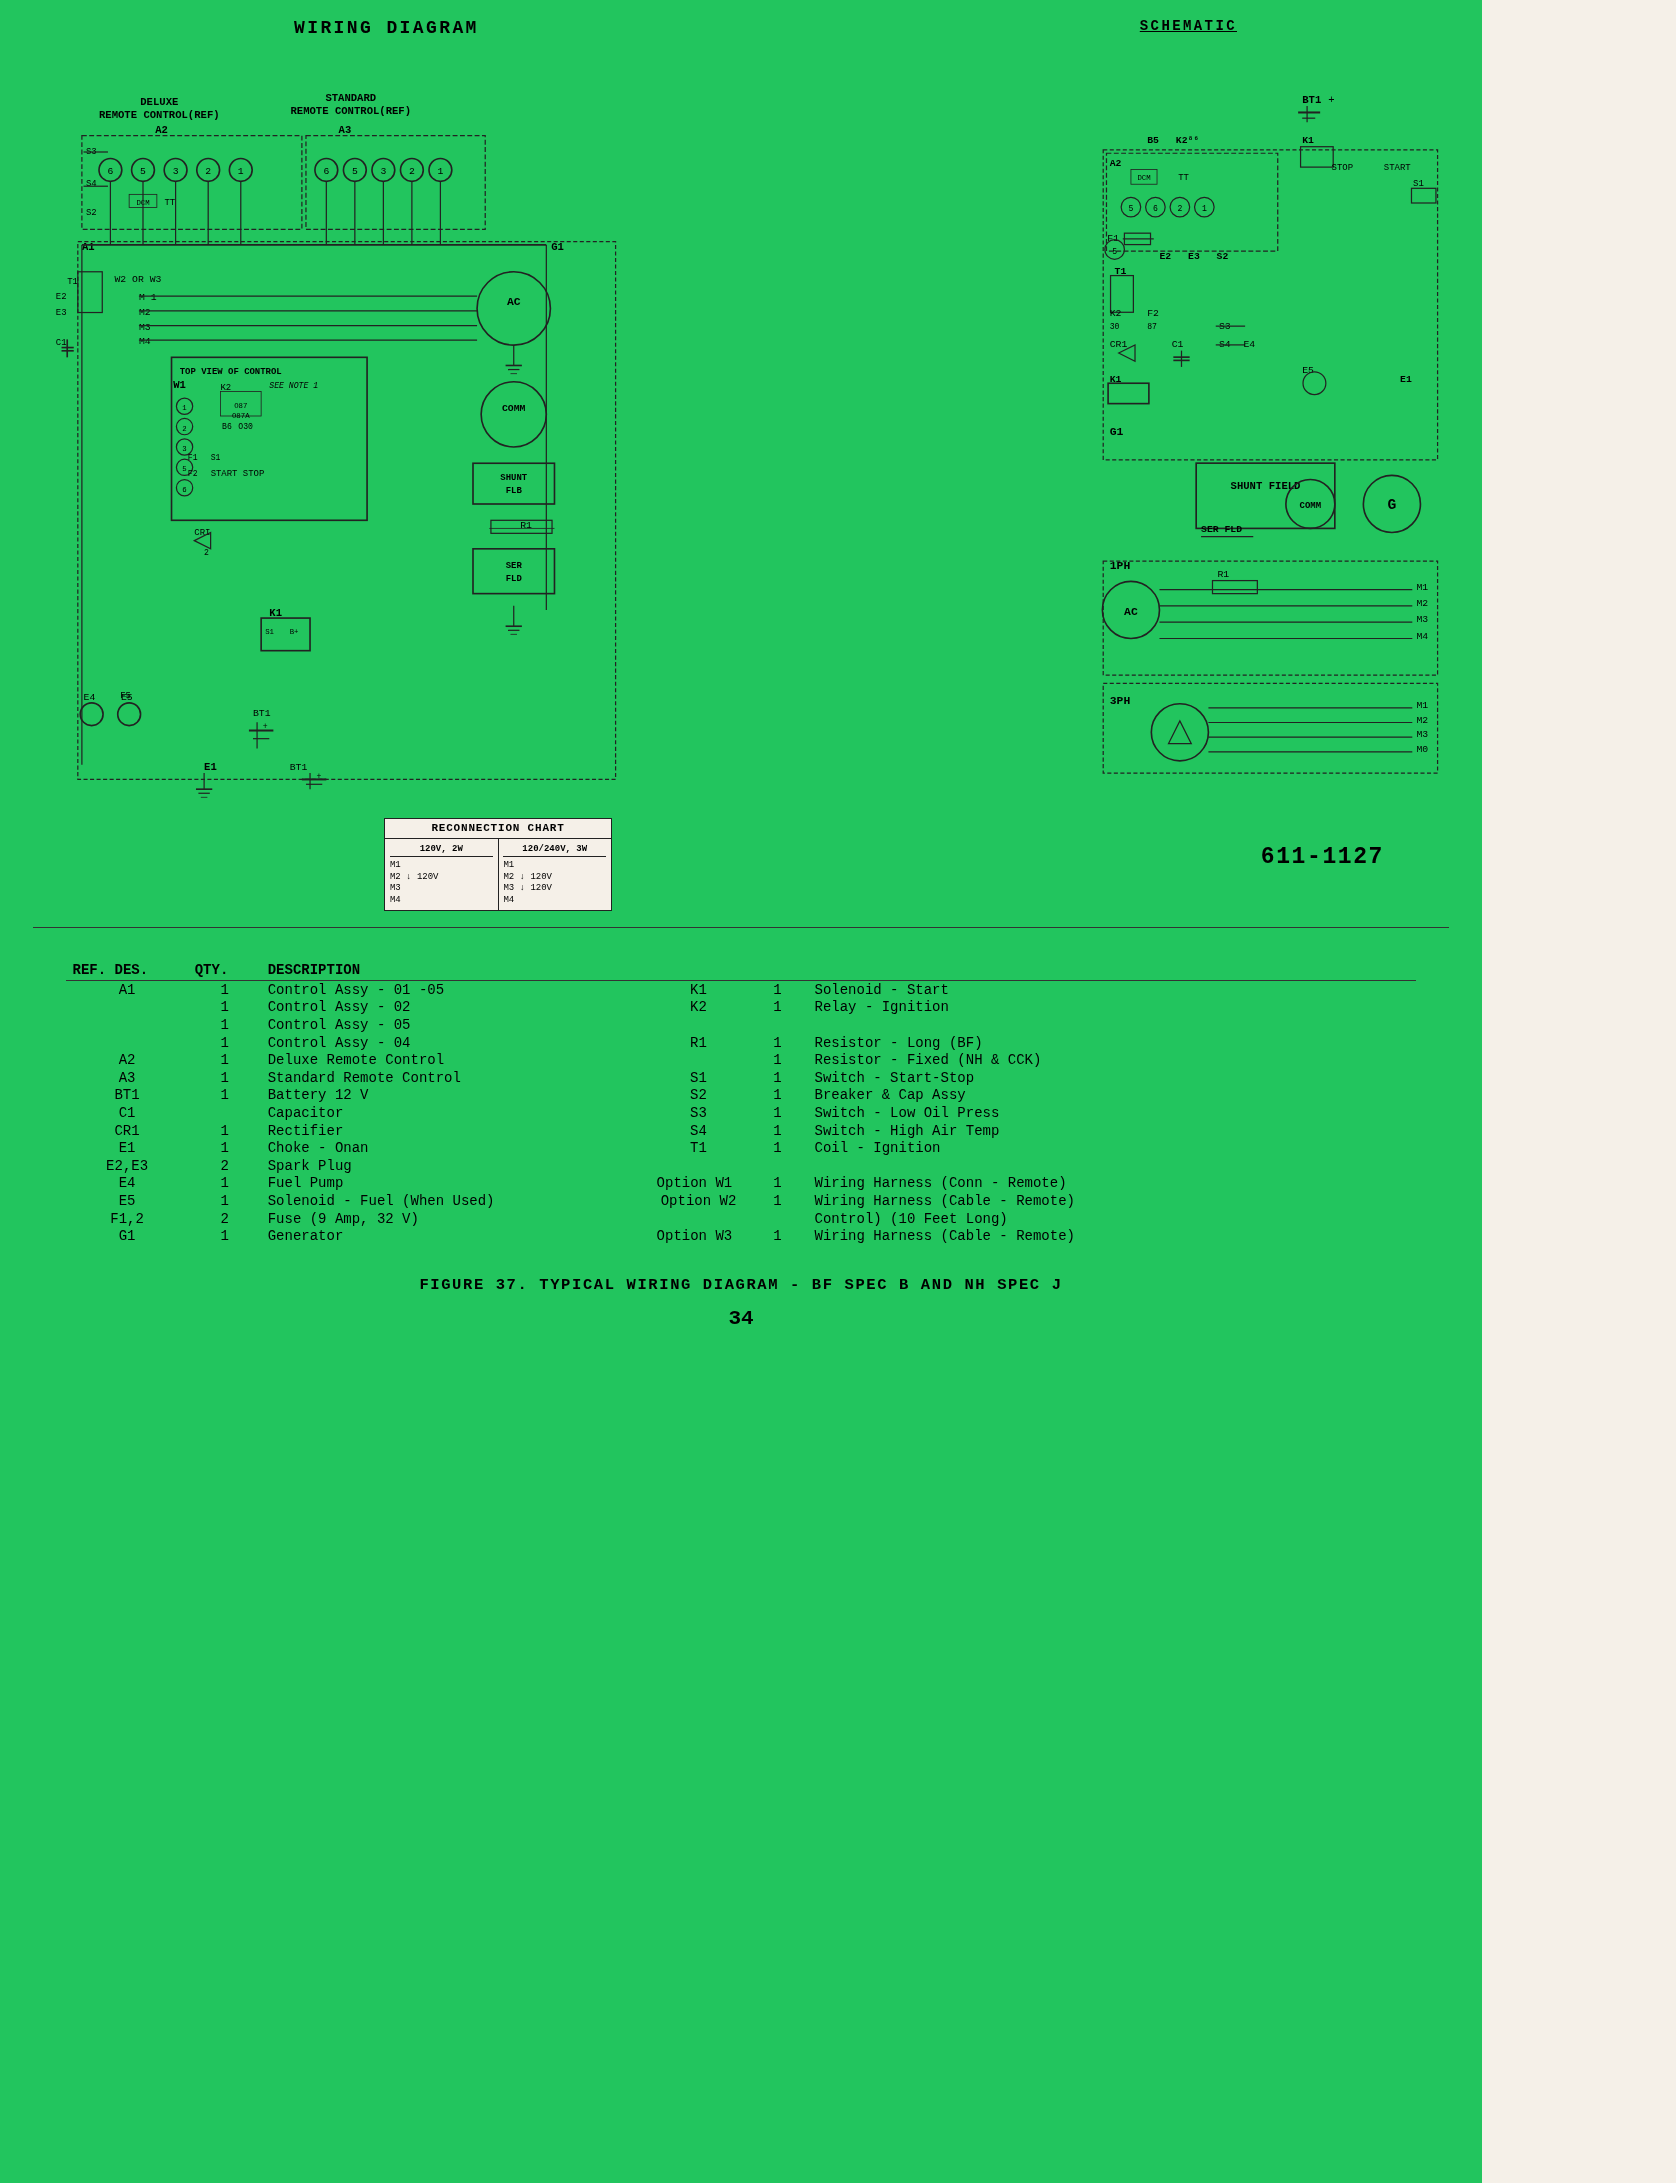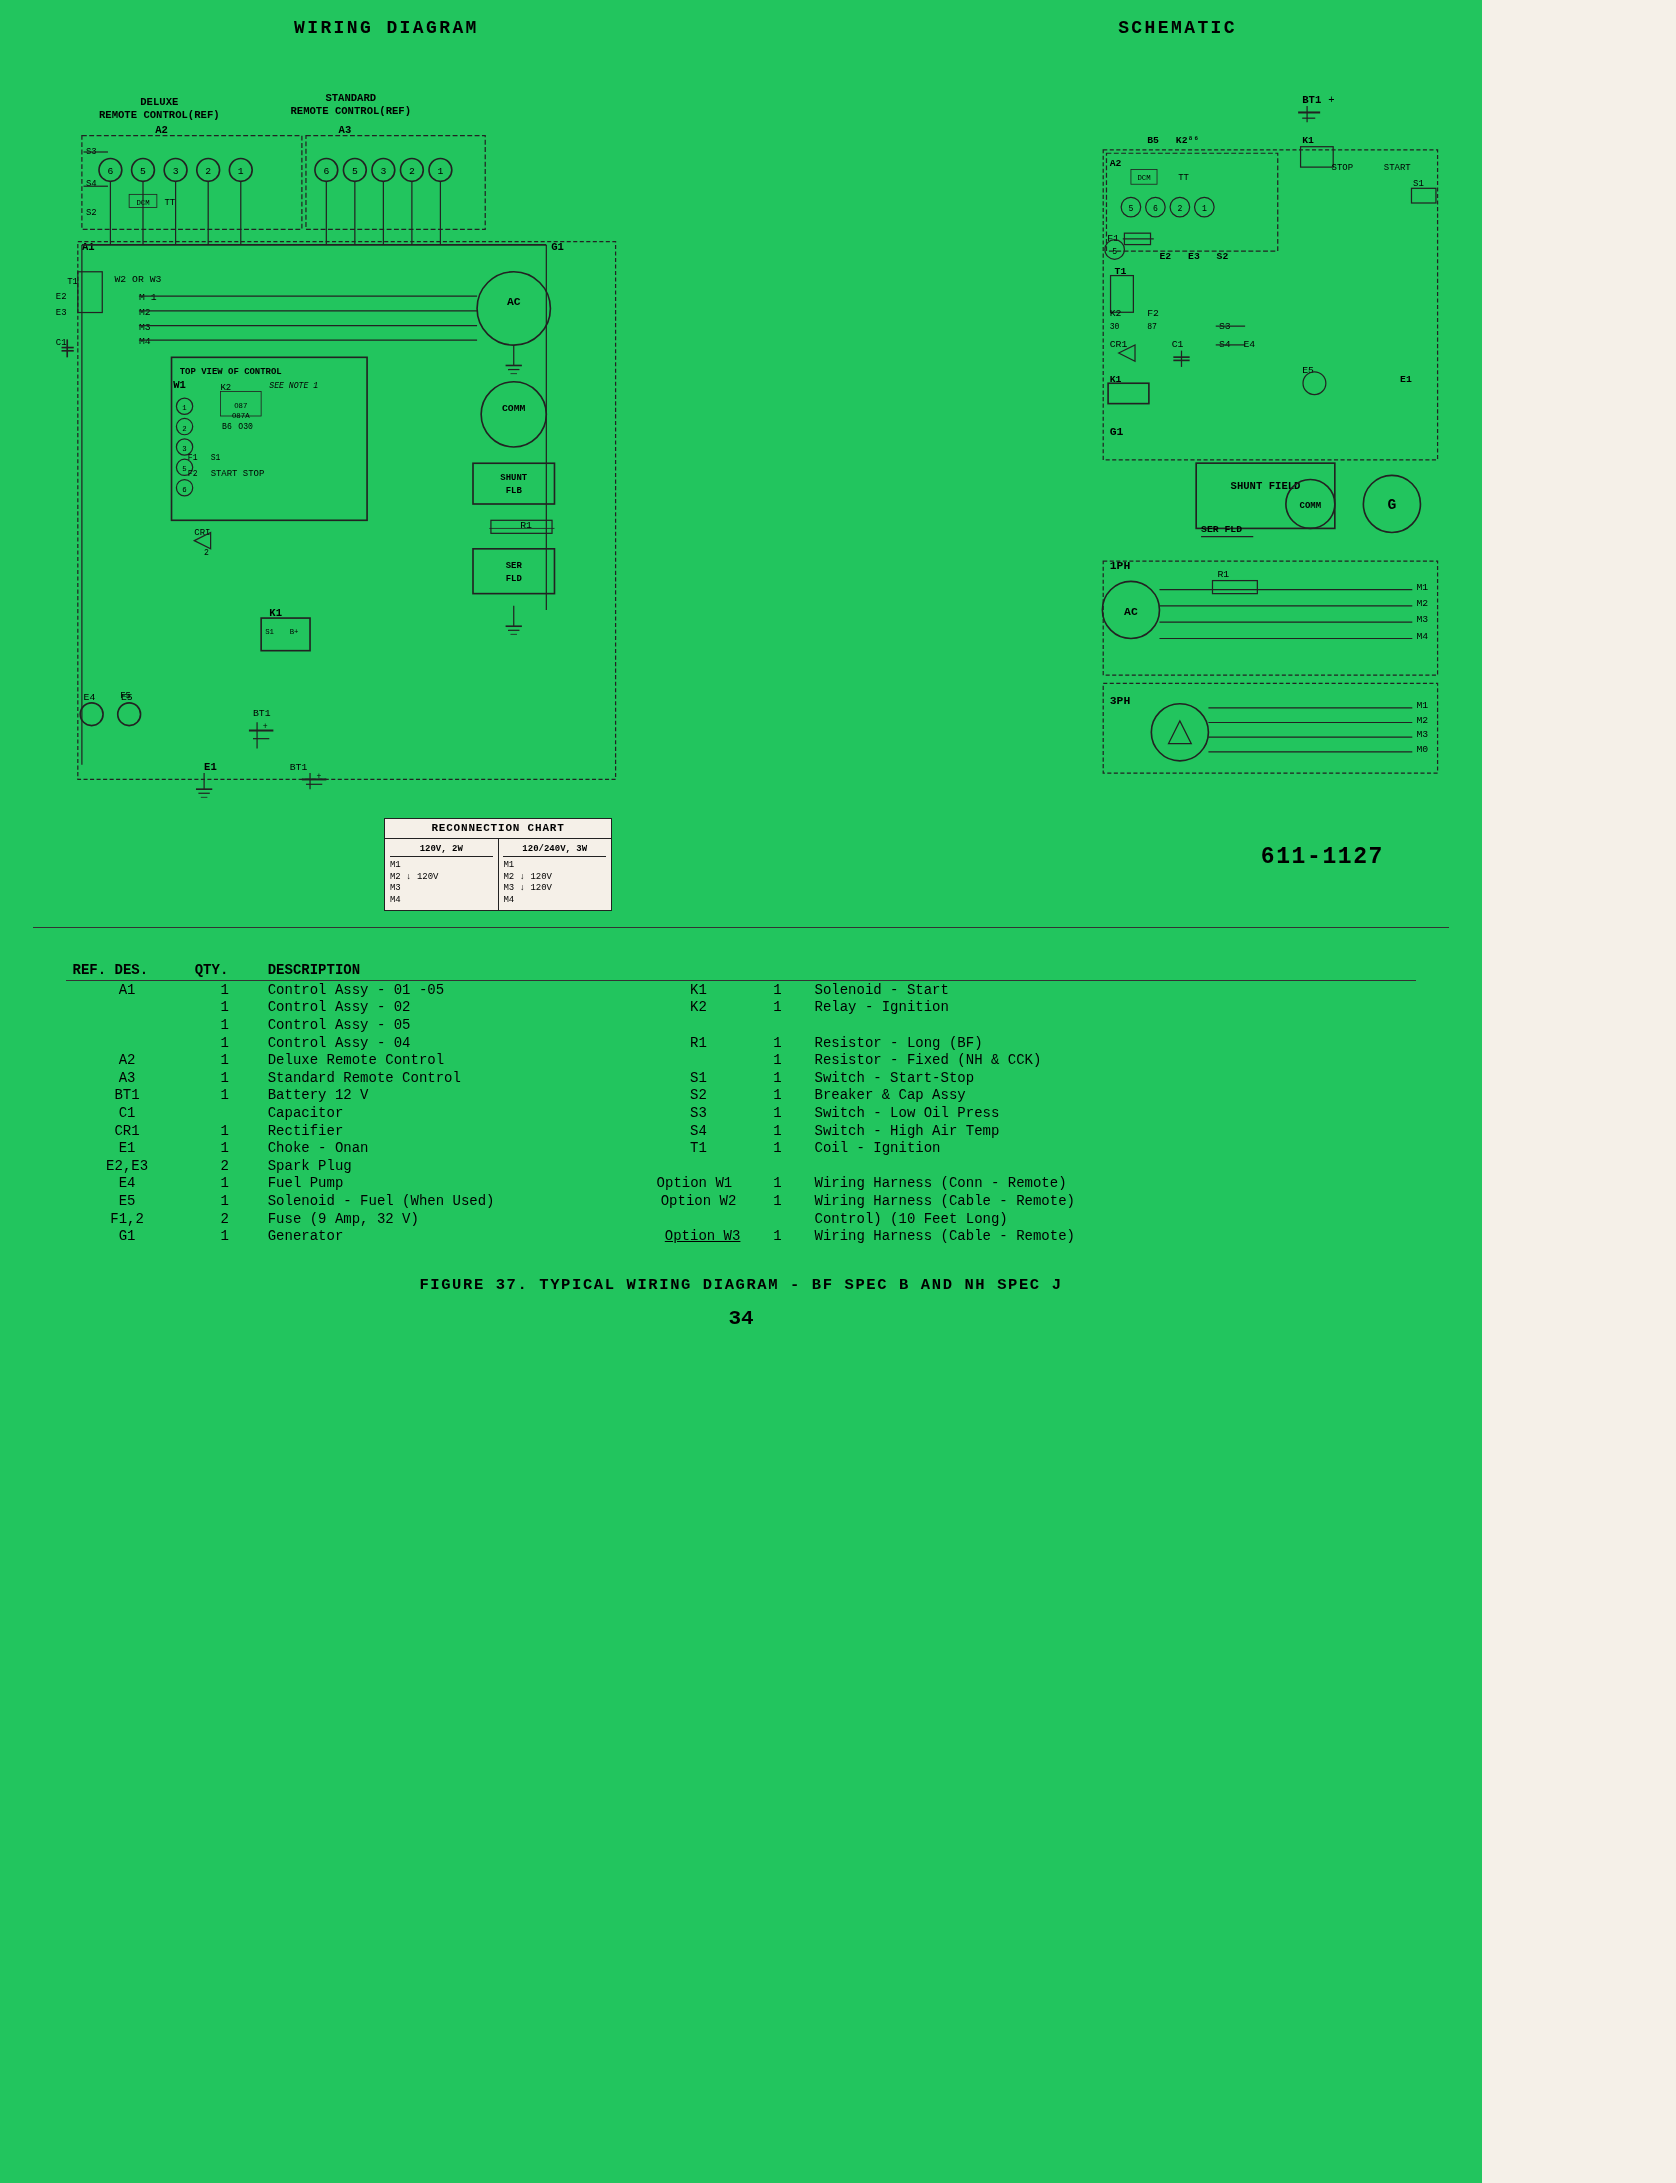--- a/index.html
+++ b/index.html
@@ -134,21 +134,21 @@
       margin: 8.2px 0;
     }
   </style>
 </head>
 <body>
 
 <div class="page">
 
   <div style="position:relative; width:100%; height:41px; margin-bottom:4.1px;">
     <div style="position:absolute; left:261px; top:0; font-size:18px; font-weight:bold; letter-spacing:2.4px;">WIRING  DIAGRAM</div>
-    <div style="position:absolute; right:212px; top:0; font-size:18px; font-weight:bold; letter-spacing:2.4px;">SCHEMATIC</div>
+    <div style="position:absolute; right:212px; top:0; font-size:14px; font-weight:bold; letter-spacing:2.4px;text-decoration:underline;">SCHEMATIC</div>
   </div>
 
   <div class="diagram-area">
 
     <svg class="wiring-svg" viewBox="0 0 1080 1020" xmlns="http://www.w3.org/2000/svg" style="font-family:'Courier New',monospace;">
 
       <text x="155" y="20" font-size="13" font-weight="bold" text-anchor="middle">DELUXE</text>
       <text x="155" y="36" font-size="13" font-weight="bold" text-anchor="middle">REMOTE CONTROL(REF)</text>
       <text x="150" y="55" font-size="13" font-weight="bold">A2</text>
 
@@ -616,21 +616,21 @@
             <td class="col-qty" style="text-align: center;">2</td>
             <td class="col-desc">Fuse (9 Amp, 32 V)</td>
             <td class="col-ref2" style="text-align: center;"></td>
             <td class="col-qty2" style="text-align: center;"></td>
             <td class="col-desc2">Control) (10 Feet Long)</td>
           </tr>
           <tr>
             <td class="col-ref" style="text-align: center;">G1</td>
             <td class="col-qty" style="text-align: center;">1</td>
             <td class="col-desc">Generator</td>
-            <td class="col-ref2" style="text-align: right; text-decoration: underline;">Option W3</td>
+            <td class="col-ref2" style="text-align: left;">Option W3</td>
             <td class="col-qty2" style="text-align: center;">1</td>
             <td class="col-desc2">Wiring Harness (Cable - Remote)</td>
           </tr>
         </tbody>
     </table>
   </div>
 
   <div class="figure-caption">FIGURE 37. TYPICAL WIRING DIAGRAM - BF SPEC B AND NH SPEC J</div>
   <div class="page-number">34</div>
 </div>

